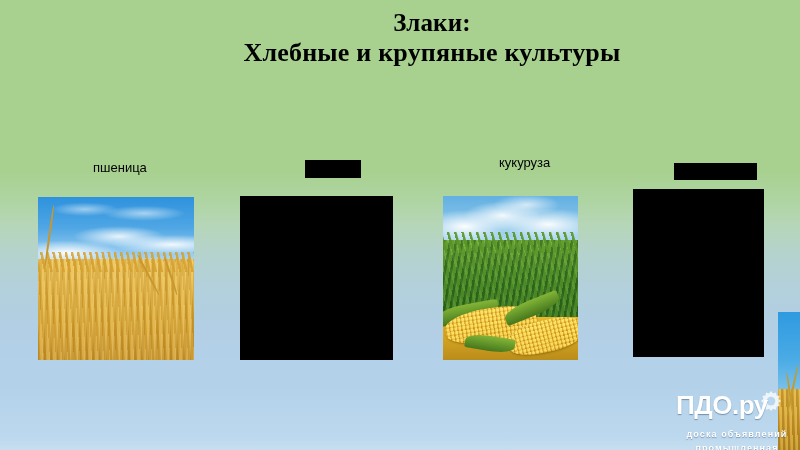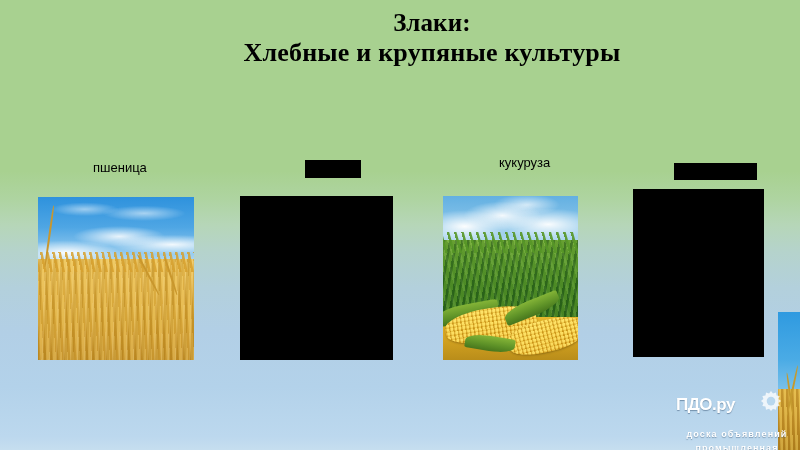--- a/index.html
+++ b/index.html
@@ -252,21 +252,21 @@
     height: 30px;
     opacity: 0.85;
   }
   #wm-main {
     position: absolute;
     left: 0;
     top: 4px;
     width: 118px;
     font-family: "Liberation Sans", sans-serif;
     font-weight: bold;
-    font-size: 17px;
+    font-size: 26px;
     color: #ffffff;
     letter-spacing: -0.5px;
     line-height: 26px;
     text-shadow: 0 1px 1px rgba(60,90,120,0.55);
   }
   #wm-sub1, #wm-sub2 {
     position: absolute;
     left: 4px;
     width: 114px;
     font-family: "Liberation Sans", sans-serif;

